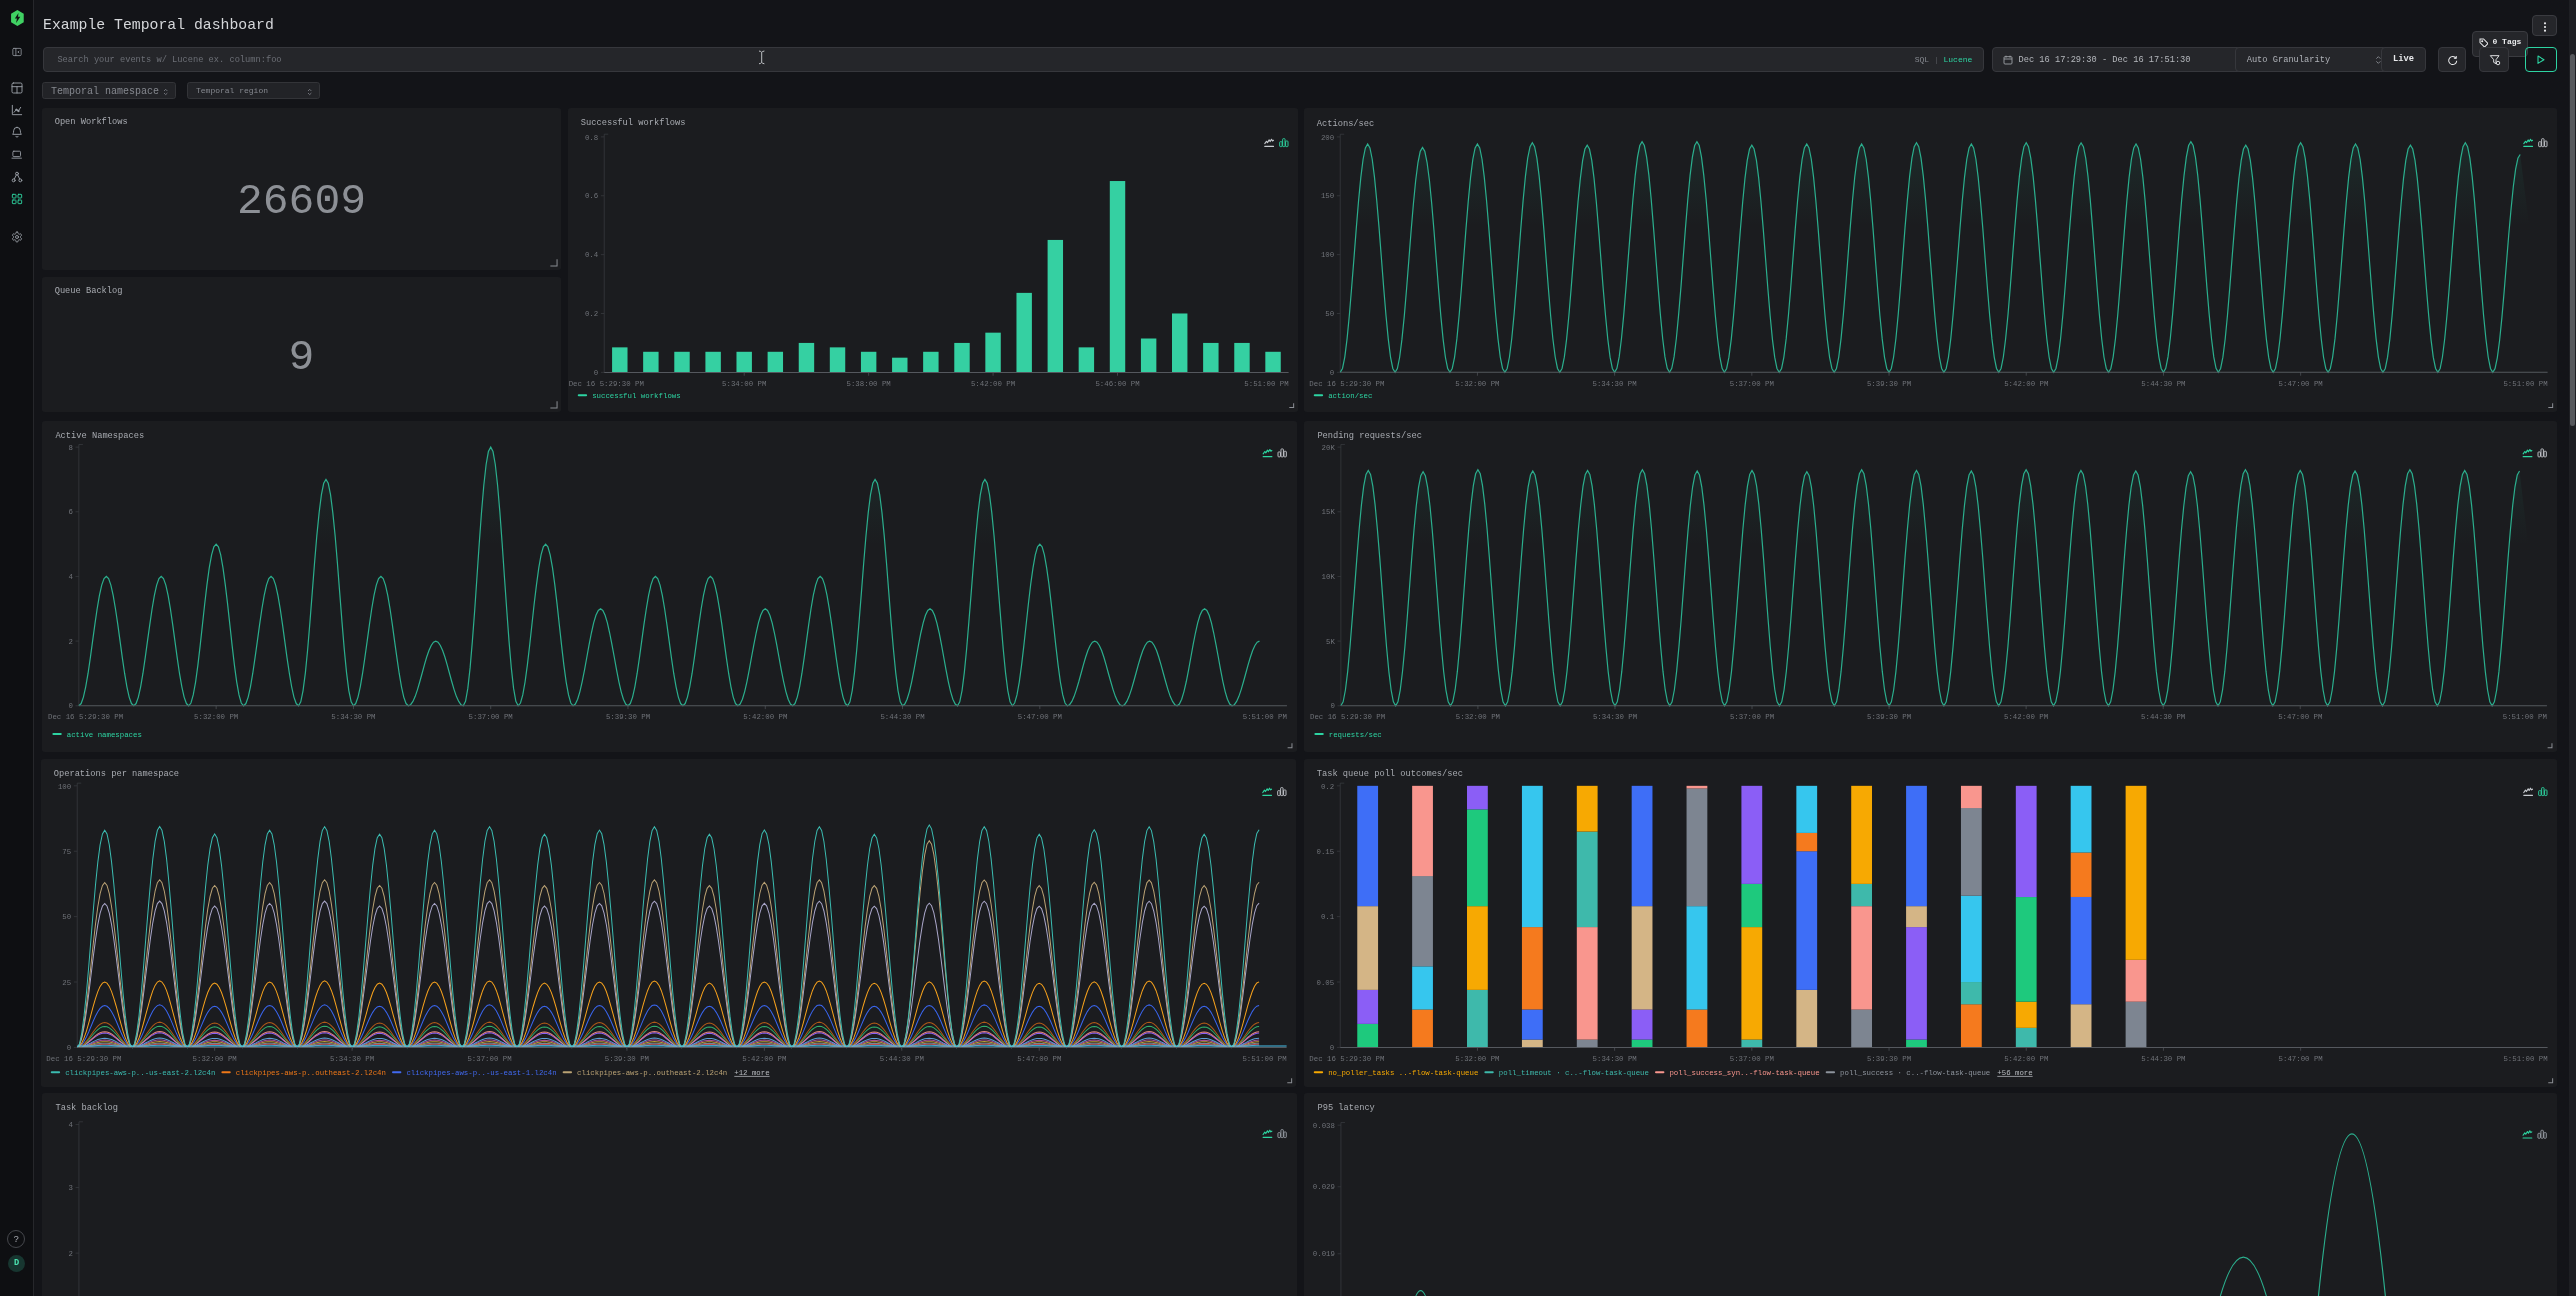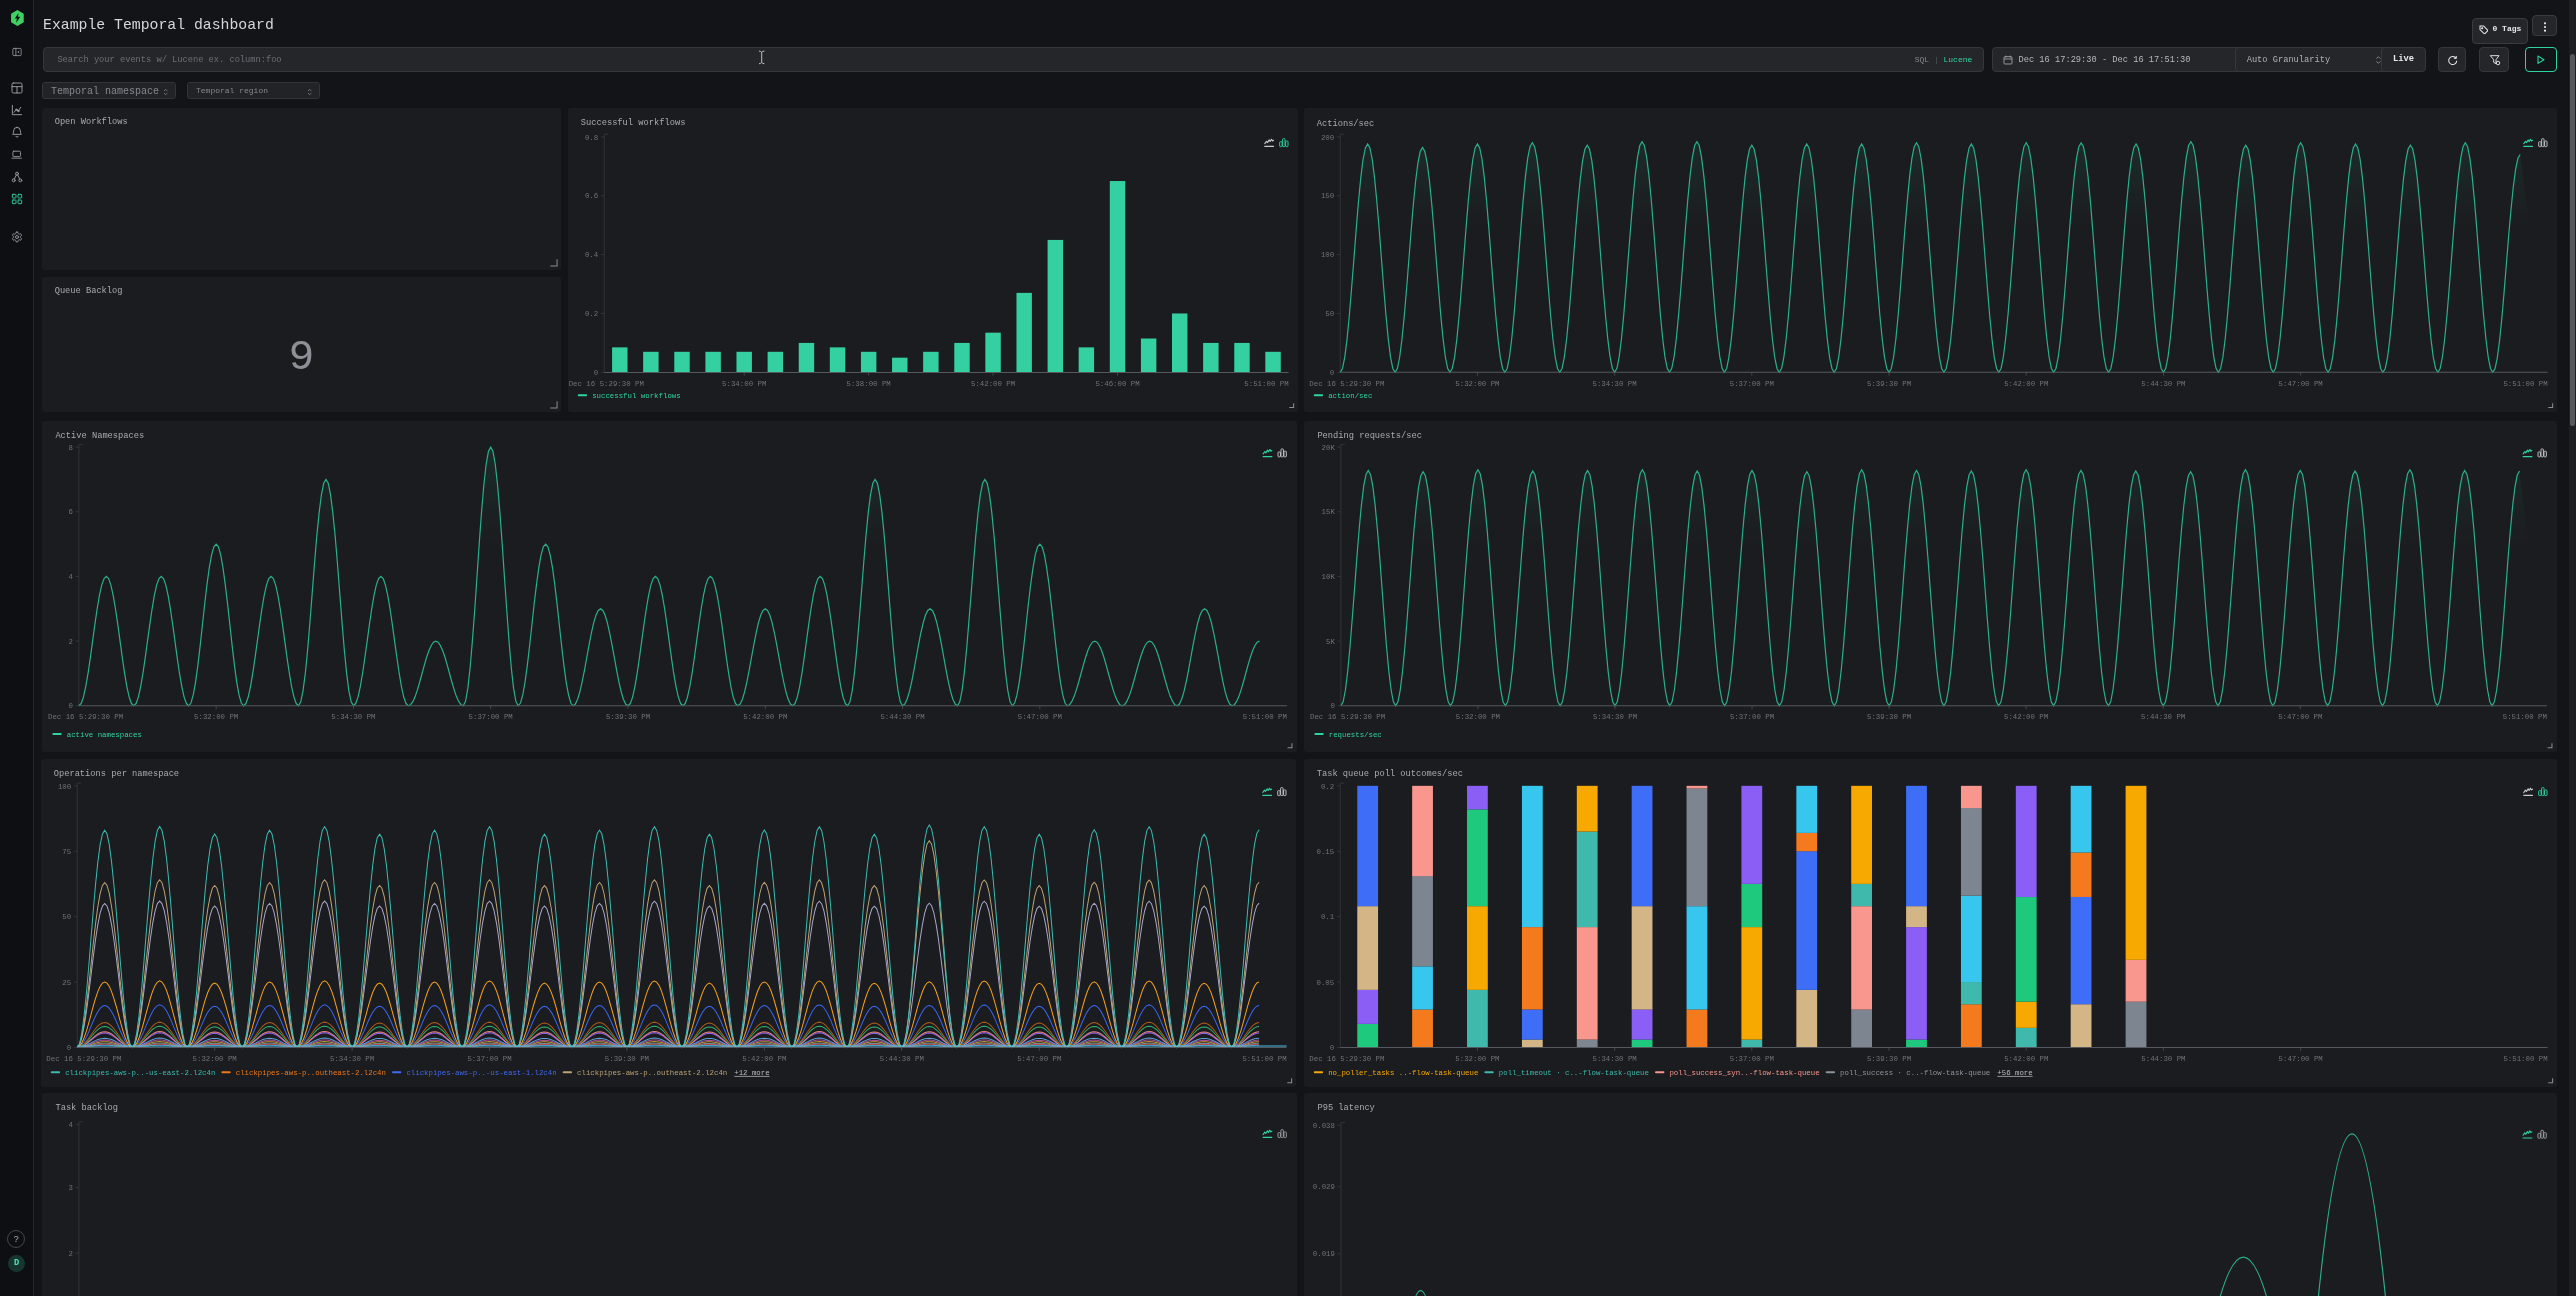--- a/index.html
+++ b/index.html
@@ -49,21 +49,21 @@
     <rect x="2" y="10.5" width="5.5" height="5.5" rx="1"></rect>
     <rect x="10.5" y="10.5" width="5.5" height="5.5" rx="1"></rect>
   </svg>
 <svg class="abs" style="left:10.7px;top:231px" width="12" height="12" viewBox="0 0 24 24" fill="none" stroke="#9ba0a8" stroke-width="1.8" stroke-linecap="round" stroke-linejoin="round">
     <path d="M12.22 2h-.44a2 2 0 0 0-2 2v.18a2 2 0 0 1-1 1.73l-.43.25a2 2 0 0 1-2 0l-.15-.08a2 2 0 0 0-2.73.73l-.22.38a2 2 0 0 0 .73 2.73l.15.1a2 2 0 0 1 1 1.72v.51a2 2 0 0 1-1 1.74l-.15.09a2 2 0 0 0-.73 2.73l.22.38a2 2 0 0 0 2.73.73l.15-.08a2 2 0 0 1 2 0l.43.25a2 2 0 0 1 1 1.73V20a2 2 0 0 0 2 2h.44a2 2 0 0 0 2-2v-.18a2 2 0 0 1 1-1.73l.43-.25a2 2 0 0 1 2 0l.15.08a2 2 0 0 0 2.73-.73l.22-.39a2 2 0 0 0-.73-2.73l-.15-.08a2 2 0 0 1-1-1.74v-.5a2 2 0 0 1 1-1.74l.15-.09a2 2 0 0 0 .73-2.73l-.22-.38a2 2 0 0 0-2.73-.73l-.15.08a2 2 0 0 1-2 0l-.43-.25a2 2 0 0 1-1-1.73V4a2 2 0 0 0-2-2z"></path>
     <circle cx="12" cy="12" r="3"></circle>
   </svg>
 <div class="abs" style="left:7.4px;top:1230px;width:18px;height:18px;border:0.7px solid #45474c;border-radius:50%;color:#a7aab0;font-size:9.4px;text-align:center;line-height:17px">?</div>
 <div class="abs" style="left:8px;top:1255px;width:17.4px;height:17.4px;background:#173630;border-radius:50%;color:#4be3b0;font-size:8.7px;font-weight:bold;text-align:center;line-height:17.4px">D</div>
 <div class="abs" style="left:43px;top:17px;font-size:14.8px;color:#d5d7da">Example Temporal dashboard</div>
-<div class="inp" style="left:2472px;top:18px;width:56px;height:26px;border-color:#3a3b40">
+<div class="inp" style="left:2472px;top:31px;width:56px;height:26px;border-color:#3a3b40">
 <svg class="abs" style="left:6px;top:6px" width="9.4" height="9.4" viewBox="0 0 14 14" fill="none" stroke="#e9eaec" stroke-width="1.5">
 <path d="M1.5,1.5 H6.8 L12.5,7.2 a1.4,1.4 0 0 1 0,2 L9.2,12.5 a1.4,1.4 0 0 1 -2,0 L1.5,6.8 Z"></path>
       <circle cx="4.8" cy="4.8" r="0.8" fill="#e9eaec"></circle>
     </svg>
 <span class="abs" style="left:19.5px;top:5.4px;font-size:8px;font-weight:bold;color:#e9eaec">0 Tags</span>
   </div>
 <div class="inp" style="left:2532px;top:14.8px;width:25px;height:21.5px;border-color:#3a3b40">
 <svg class="abs" style="left:10px;top:6px" width="4" height="10" viewBox="0 0 6 15" fill="#e9eaec">
 <circle cx="3" cy="2" r="1.6"></circle>
       <circle cx="3" cy="7.5" r="1.6"></circle>
@@ -115,20 +115,21 @@
     </svg>
   </div>
 <div class="abs" style="left:187px;top:82px;width:133px;height:17.4px;background:#222327;border:0.7px solid #333438;border-radius:2.7px">
 <span class="abs" style="left:8px;top:3.4px;font-size:8px;color:#85888f">Temporal region</span>
 <svg class="abs" style="right:6.7px;top:4.7px" width="5.4" height="8" viewBox="0 0 8 12" fill="none" stroke="#85888f" stroke-width="1.2">
 <path d="M1.5,4.5 L4,2 L6.5,4.5 M1.5,7.5 L4,10 L6.5,7.5"></path>
     </svg>
   </div>
 <div class="card" style="left:42px;top:108px;width:519px;height:162px">
 <div class="abs" style="left:12.7px;top:8.7px;font-size:8.7px;color:#a8abb1">Open Workflows</div>
+<div class="abs" style="left:0;top:69px;width:519px;text-align:center;font-size:43px;color:#8d9096">26609</div>
 <svg class="abs" style="right:2.7px;bottom:2.7px" width="9.4" height="9.4" viewBox="0 0 14 14">
       <path d="M2,12 H12 V2" stroke="#8a8d93" stroke-width="1.5" fill="none"></path>
     </svg>
 </div>
 <div class="card" style="left:42px;top:277px;width:519px;height:135px">
 <div class="abs" style="left:12.7px;top:8.7px;font-size:8.7px;color:#a8abb1">Queue Backlog</div>
 <div class="abs" style="left:0;top:56px;width:519px;text-align:center;font-size:43px;color:#8d9096">9</div>
 <svg class="abs" style="right:2.7px;bottom:2.7px" width="9.4" height="9.4" viewBox="0 0 14 14">
       <path d="M2,12 H12 V2" stroke="#8a8d93" stroke-width="1.5" fill="none"></path>
     </svg>

